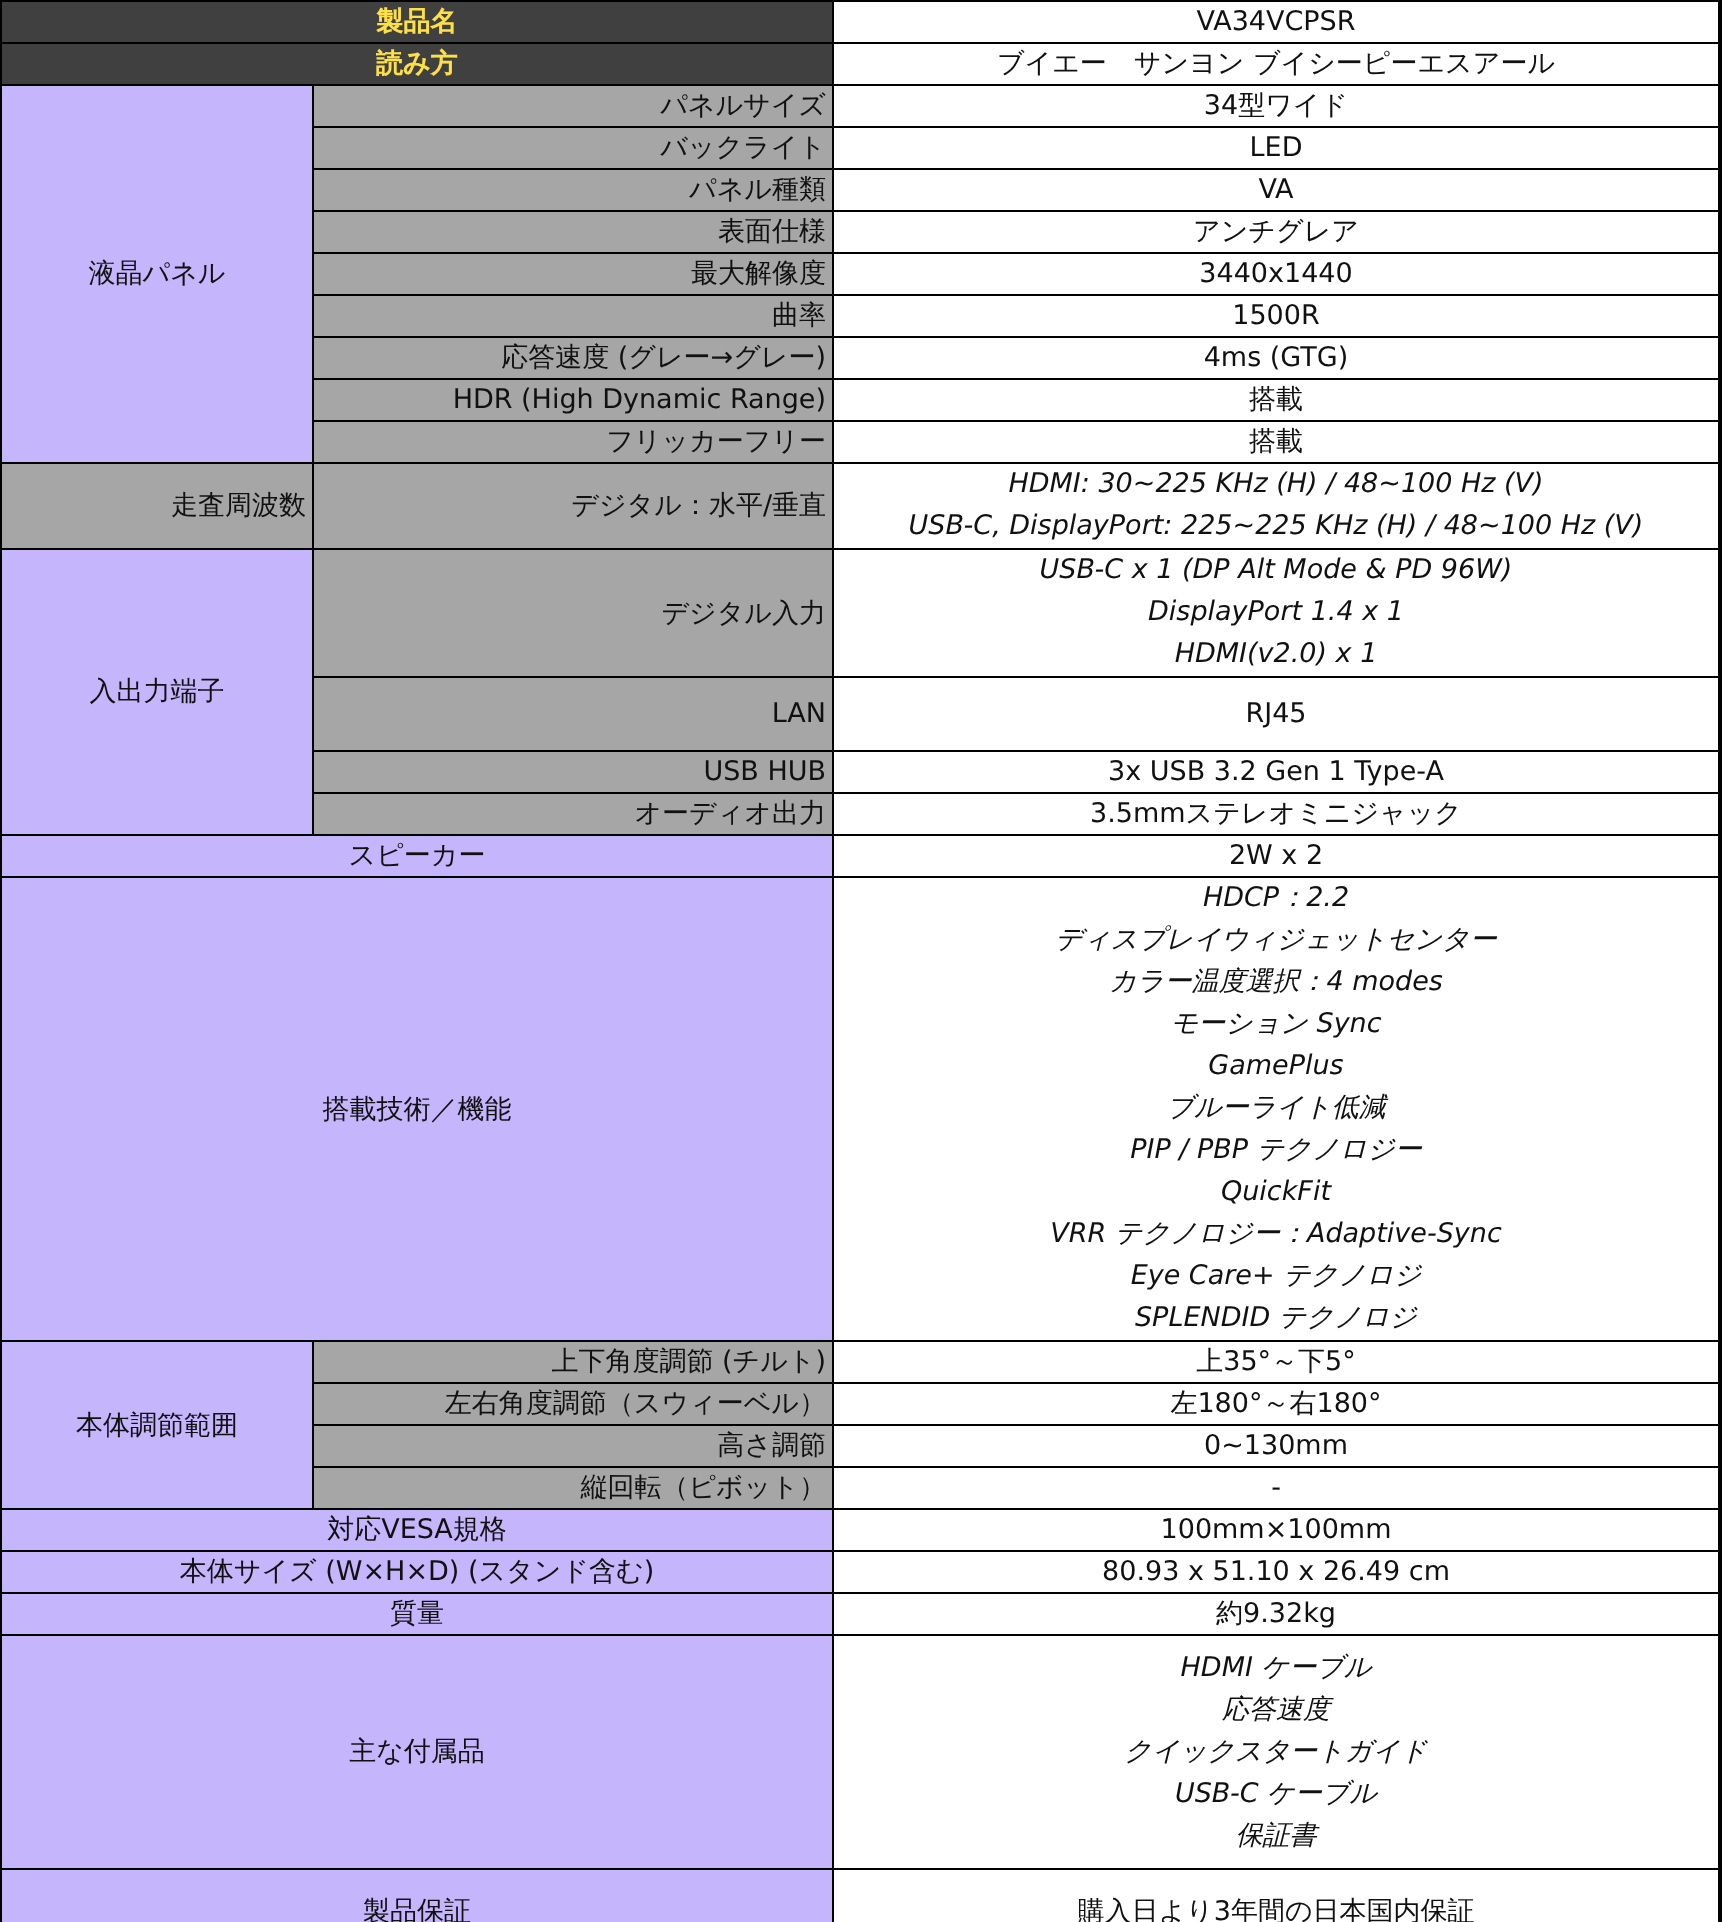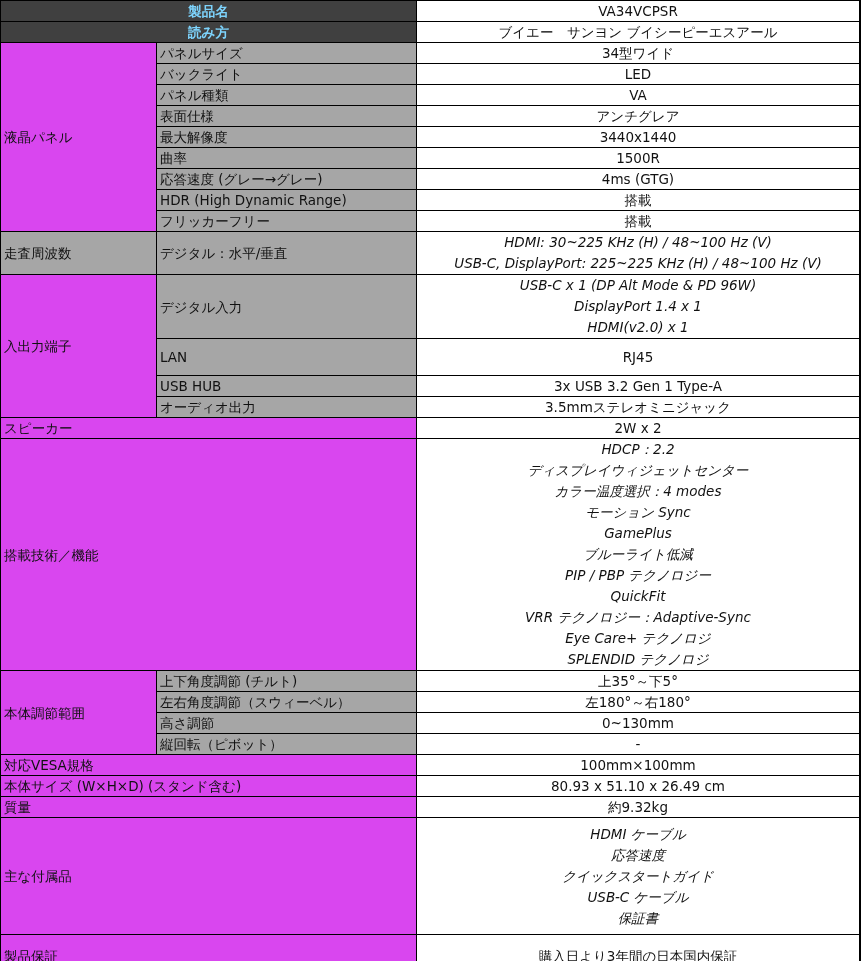--- a/index.html
+++ b/index.html
@@ -1,22 +1,22 @@
 <!DOCTYPE html>
 <html><head>
 <meta charset="utf-8">
 <style>
   html, body { margin: 0; padding: 0; background: #ffffff; }
   body { width: 861px; height: 961px; overflow: hidden; font-family: "DejaVu Sans", "Liberation Sans", sans-serif; font-size: 13.5px; color: #111; }
   table.spec { border-collapse: collapse; table-layout: fixed; width: 860px; position: absolute; left: 0; top: 0; }
   table.spec td { border: 1.5px solid #000; padding: 0 3px; line-height: 20px; height: 20px; vertical-align: middle; white-space: nowrap; overflow: hidden; }
-  td.hdr { background: #404040; color: #7dd3fc; font-weight: bold; text-align: center; }
-  td.cat { background: #d946ef; text-align: left; }
-  td.sub { background: #a6a6a6; text-align: left; }
-  td.catleft { background: #a6a6a6; text-align: left; }
+  td.hdr { background: #404040; color: #fde047; font-weight: bold; text-align: center; }
+  td.cat { background: #c4b5fd; text-align: center; }
+  td.sub { background: #a6a6a6; text-align: right; }
+  td.catleft { background: #a6a6a6; text-align: right; }
   td.val { background: #ffffff; text-align: center; border-left: 2.5px solid #000; }
   .line { display: block; line-height: 21px; font-style: italic; }
   table.spec { border-right: 3px solid #000; border-bottom: 3px solid #000; }
 </style>
 </head>
 <body>
 
 <table class="spec">
   <colgroup>
     <col style="width:156px">

